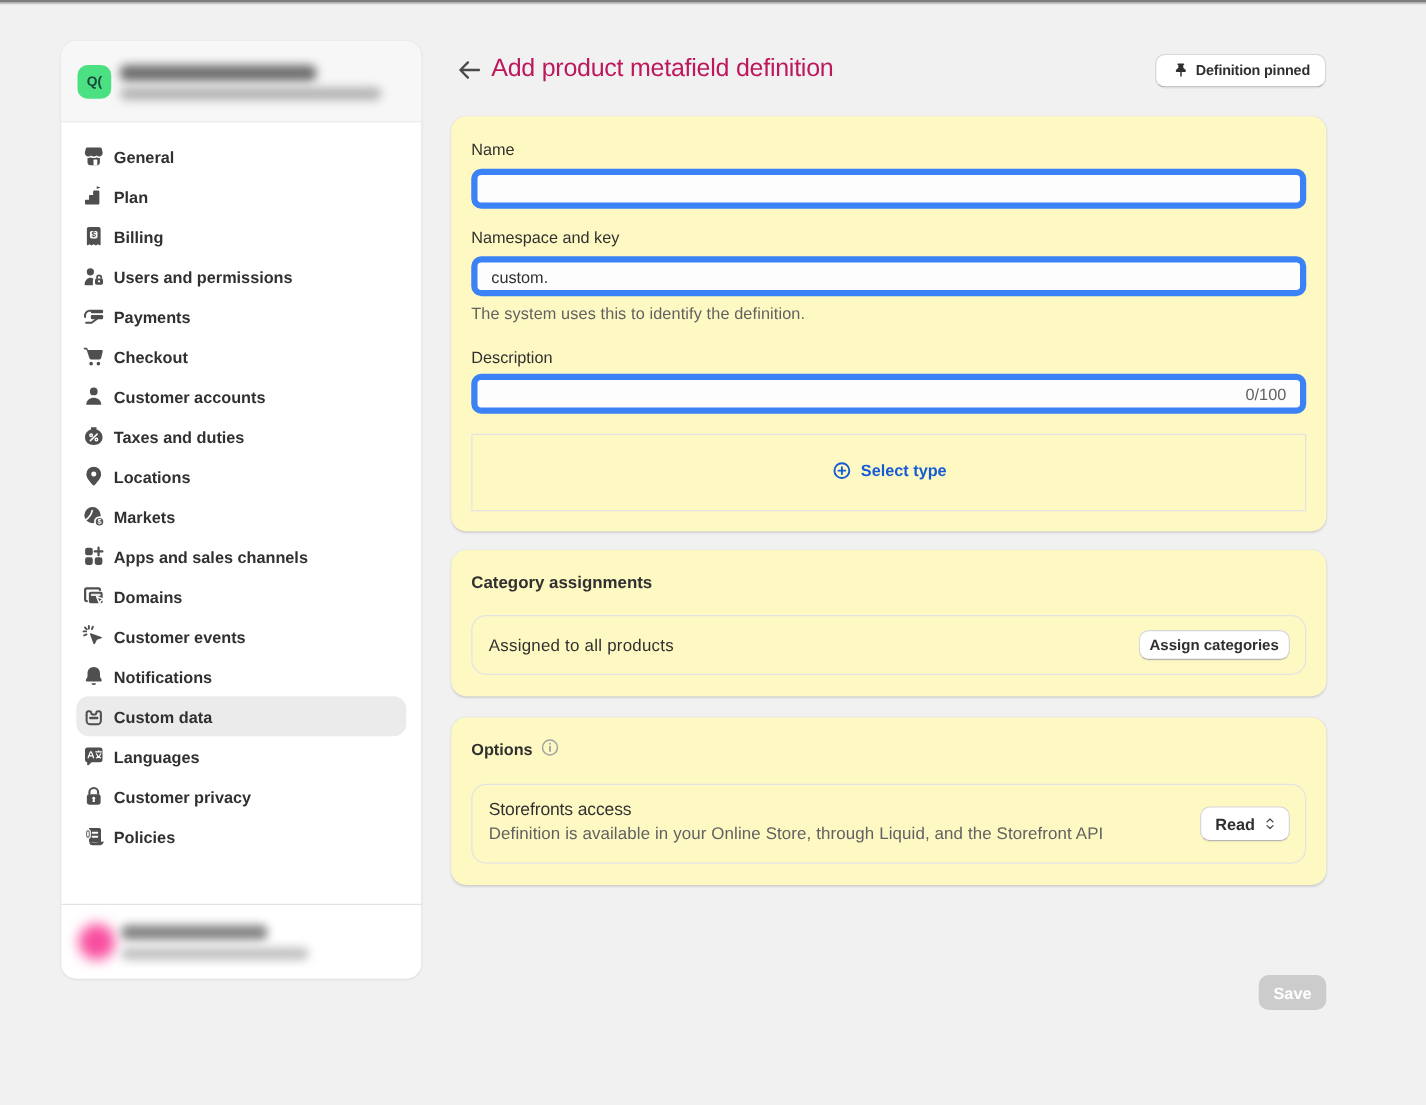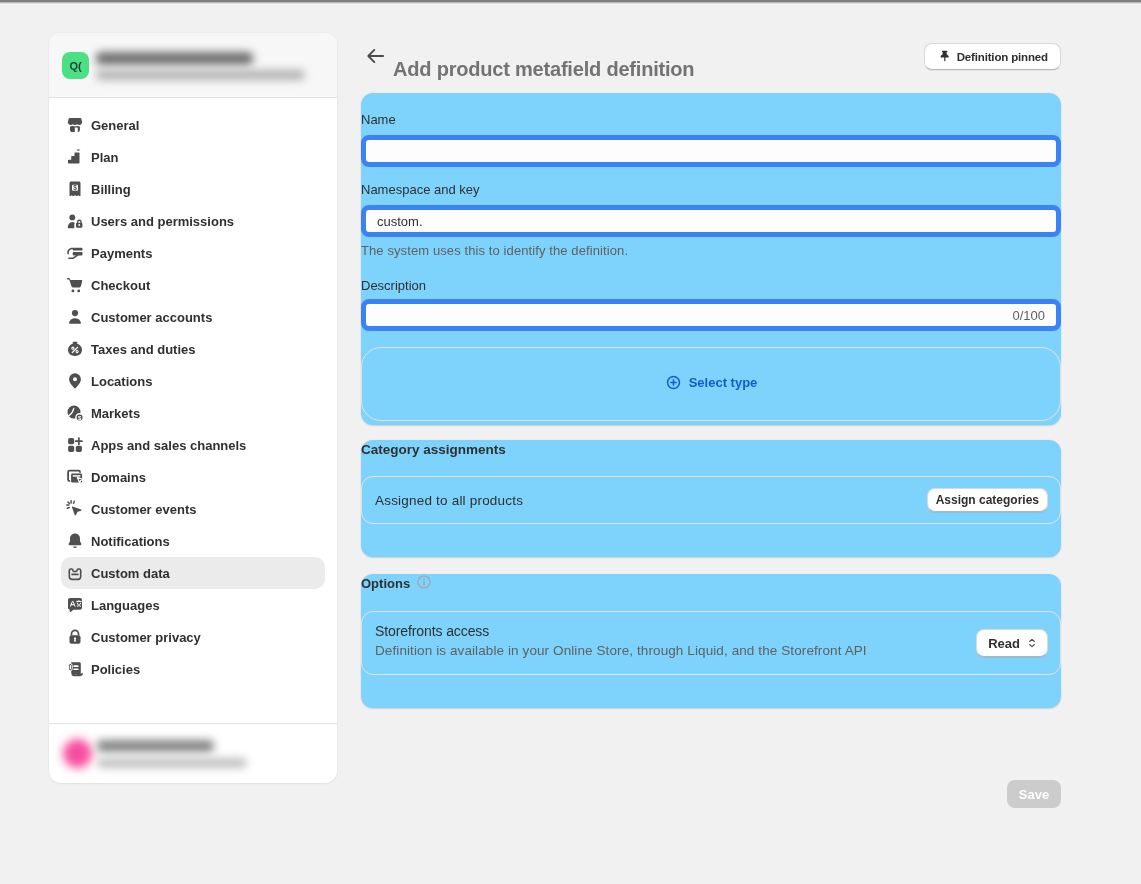--- a/index.html
+++ b/index.html
@@ -19,35 +19,35 @@
 .sb-item svg { width:20px; height:20px; margin-right:6px; flex:none; }
 .sb-item span { font-size:13px; font-weight:600; color:#303030; letter-spacing:0; }
 .sb-foot { position:absolute; left:0; top:690px; width:288px; height:60px; border-top:1px solid #e3e3e3; }
 .f-avatar { position:absolute; left:14px; top:15px; width:29px; height:29px; border-radius:50%; background:#f84d9f; filter:blur(5px); }
 .fblur1 { position:absolute; left:48px; top:16px; width:117px; height:12px; background:#848484; border-radius:5px; filter:blur(4px); }
 .fblur2 { position:absolute; left:48px; top:34px; width:150px; height:10px; background:#c0c0c0; border-radius:5px; filter:blur(4px); }
 
 
 .page-head { position:absolute; left:361px; top:42px; width:700px; height:28px; }
 .back { position:absolute; left:4px; top:3px; width:22px; height:22px; }
-.title { position:absolute; left:32px; top:16px; font-size:20px; font-weight:700; color:#737373; letter-spacing:-.2px; }
+.title { position:absolute; left:32px; top:2px; font-size:20px; font-weight:400; color:#be185d; letter-spacing:-.2px; }
 .pinned-btn { position:absolute; right:0; top:0; height:27px; margin-top:1px; background:#fff; border:1px solid #d8d8d8; border-bottom-color:#b5b5b5; border-radius:8px; display:flex; align-items:center; padding:0 12px; gap:5px; box-shadow:0 1px 0 rgba(26,26,26,.05); }
 .pinned-btn span { font-size:11.5px; font-weight:600; color:#302f2f; letter-spacing:-.15px; }
 
-.card { position:absolute; left:361px; width:700px; background:#7dd3fc; border-radius:12px; box-shadow:0 1px 2px rgba(0,0,0,.07), 0 2px 2px -1px rgba(0,0,0,.06), 0 0 0 1px rgba(0,0,0,.02); }
+.card { position:absolute; left:361px; width:700px; background:#fef9c3; border-radius:12px; box-shadow:0 1px 2px rgba(0,0,0,.07), 0 2px 2px -1px rgba(0,0,0,.06), 0 0 0 1px rgba(0,0,0,.02); padding:16px; }
 .card1 { top:93px; height:332px; padding-top:17px; }
 .card2 { top:440px; height:117px; }
 .card3 { top:574px; height:134px; }
 
 .lbl { font-size:13px; color:#303030; height:20px; line-height:20px; margin-bottom:5px; }
 .inp { height:32px; border:5px solid #3b82f6; border-radius:8px; background:#fdfdfd; display:flex; align-items:center; padding:0 11px; font-size:13px; color:#303030; }
 .help { font-size:13px; color:#616161; height:20px; line-height:20px; margin-top:4px; letter-spacing:.1px; }
 .spacer13 { height:13px; } .spacer15 { height:15px; } .desclbl { margin-bottom:3px !important; }
 .counter { margin-left:auto; color:#616161; font-size:13px; }
-.select-type { margin-top:16px; height:74px; border:1px solid #e3e3e3; border-radius:20px; display:flex; align-items:center; justify-content:center; gap:7px; }
+.select-type { margin-top:16px; height:62px; border:1px solid #e3e3e3; border-radius:0; display:flex; align-items:center; justify-content:center; gap:7px; }
 .select-type span { color:#155bd5; font-size:13px; font-weight:650; transform:translateY(-2px); }
 
 .card-title { font-size:13px; font-weight:650; color:#303030; height:20px; line-height:20px; }
 .inner-box { border:1px solid #e3e3e3; border-radius:12px; display:flex; align-items:center; }
 .box2 { margin-top:16px; height:48px; padding:0 12px 0 13px;gap:13px; }
 .box2 .txt { font-size:13.5px; color:#303030; letter-spacing:.2px; }
 .white-btn { margin-left:auto; height:24px; background:#fff; border:1px solid #d8d8d8; border-bottom-color:#b5b5b5; border-radius:8px; display:flex; align-items:center; padding:0 8px; font-size:12px; font-weight:600; color:#302f2f; box-shadow:0 1px 0 rgba(26,26,26,.05); }
 .opt-title { display:flex; gap:6px; }
 .box3 { margin-top:17px; height:64px; padding:0 12px 0 13px; }
 .sf-name { font-size:14px; color:#303030; line-height:19px; margin-top:-4px; letter-spacing:-.1px; }

